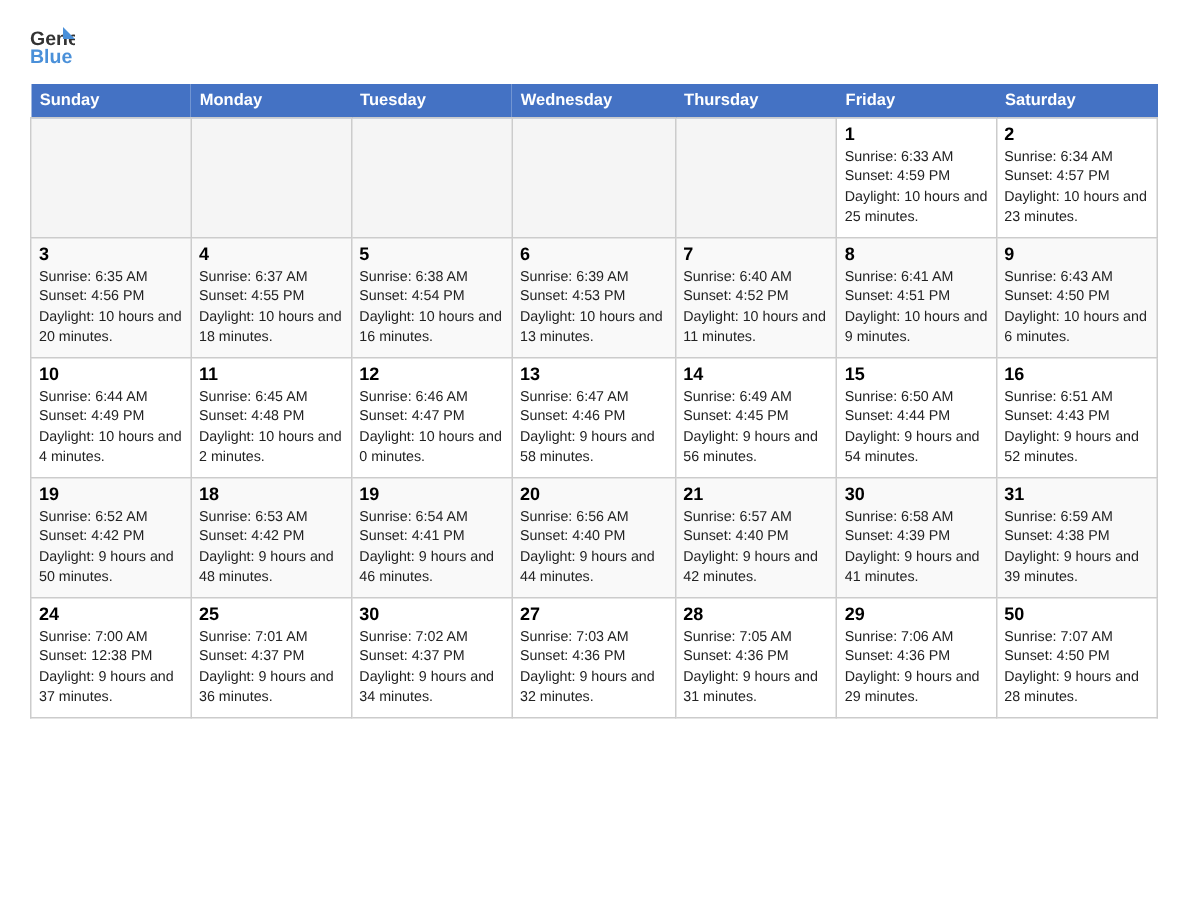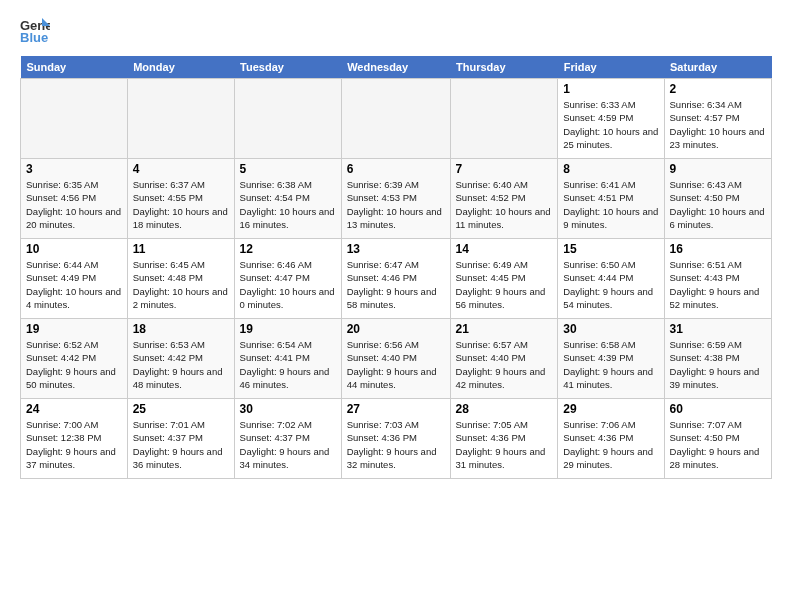--- a/index.html
+++ b/index.html
@@ -309,21 +309,21 @@
 Sunset: 4:36 PM
 Daylight: 9 hours and 31 minutes.</div>
           </td>
           <td>
             <span class="day-number">29</span>
             <div class="day-info">Sunrise: 7:06 AM
 Sunset: 4:36 PM
 Daylight: 9 hours and 29 minutes.</div>
           </td>
           <td>
-            <span class="day-number">60</span>
+            <span class="day-number">50</span>
             <div class="day-info">Sunrise: 7:07 AM
 Sunset: 4:50 PM
 Daylight: 9 hours and 28 minutes.</div>
           </td>
         </tr>
       </tbody>
   </table>
 </div>
 
 </body></html>

